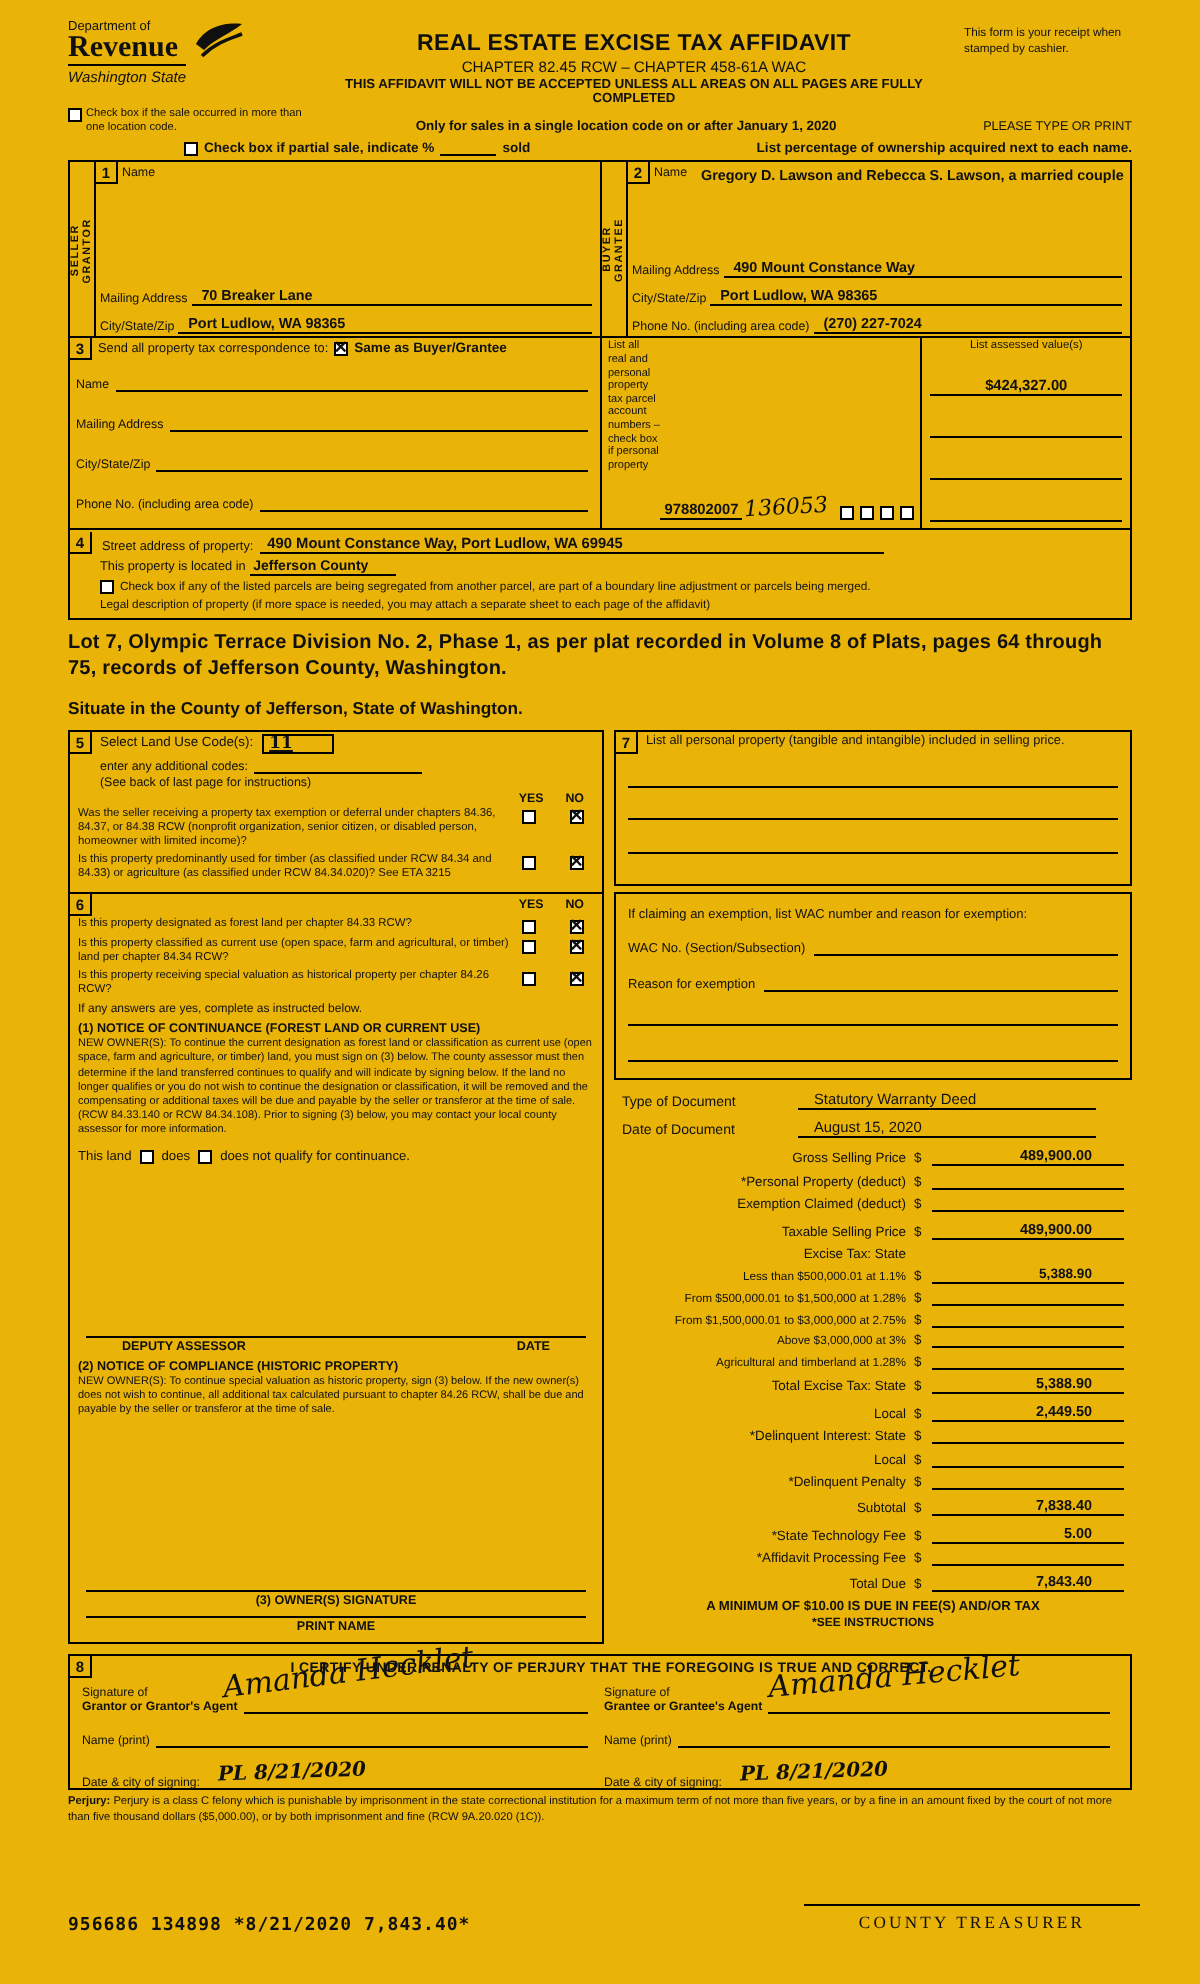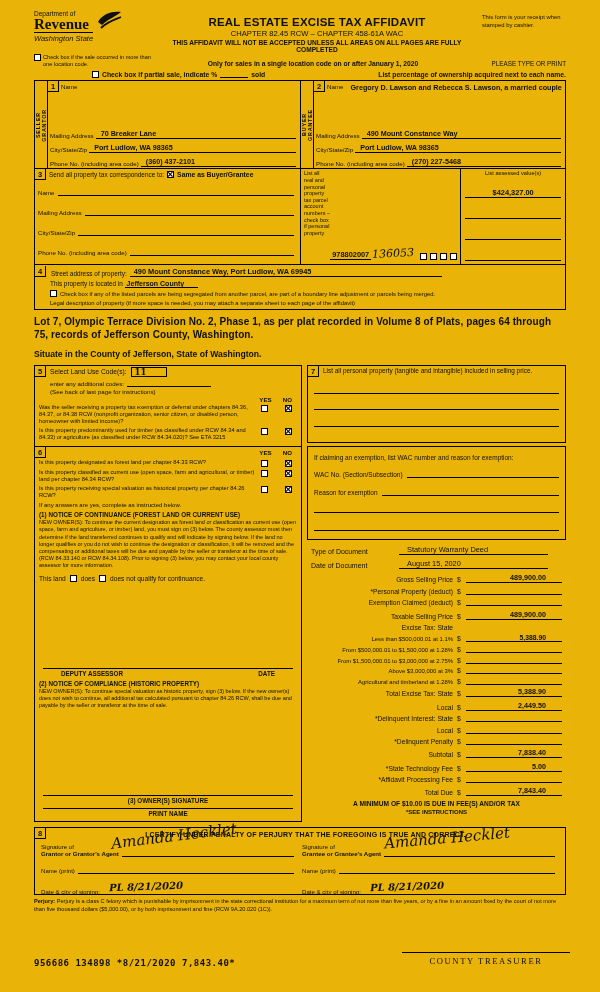--- a/index.html
+++ b/index.html
@@ -208,24 +208,20 @@
             <span class="plbl">Name</span>
           </div>
           <div class="prow">
             <span class="plbl">Mailing Address</span>
             <span class="pval">70 Breaker Lane</span>
           </div>
           <div class="prow">
             <span class="plbl">City/State/Zip</span>
             <span class="pval">Port Ludlow, WA 98365</span>
           </div>
-          <div class="prow">
-            <span class="plbl">Phone No. (including area code)</span>
-            <span class="pval">(360) 437-2101</span>
-          </div>
         </div>
       </div>
 
       <div class="half buyer">
         <div class="vside">
           <span>BUYER</span>
           <span>GRANTEE</span>
         </div>
         <div class="party">
           <div class="namer">
@@ -236,21 +232,21 @@
           <div class="prow">
             <span class="plbl">Mailing Address</span>
             <span class="pval">490 Mount Constance Way</span>
           </div>
           <div class="prow">
             <span class="plbl">City/State/Zip</span>
             <span class="pval">Port Ludlow, WA  98365</span>
           </div>
           <div class="prow">
             <span class="plbl">Phone No. (including area code)</span>
-            <span class="pval">(270) 227-5468</span>
+            <span class="pval">(270) 227-7024</span>
           </div>
         </div>
       </div>
     </div>
 
     <div class="row3">
       <div class="s3left">
         <div class="s3head">
           <div class="numcell">3</div>
           <span>Send all property tax correspondence to:</span>

